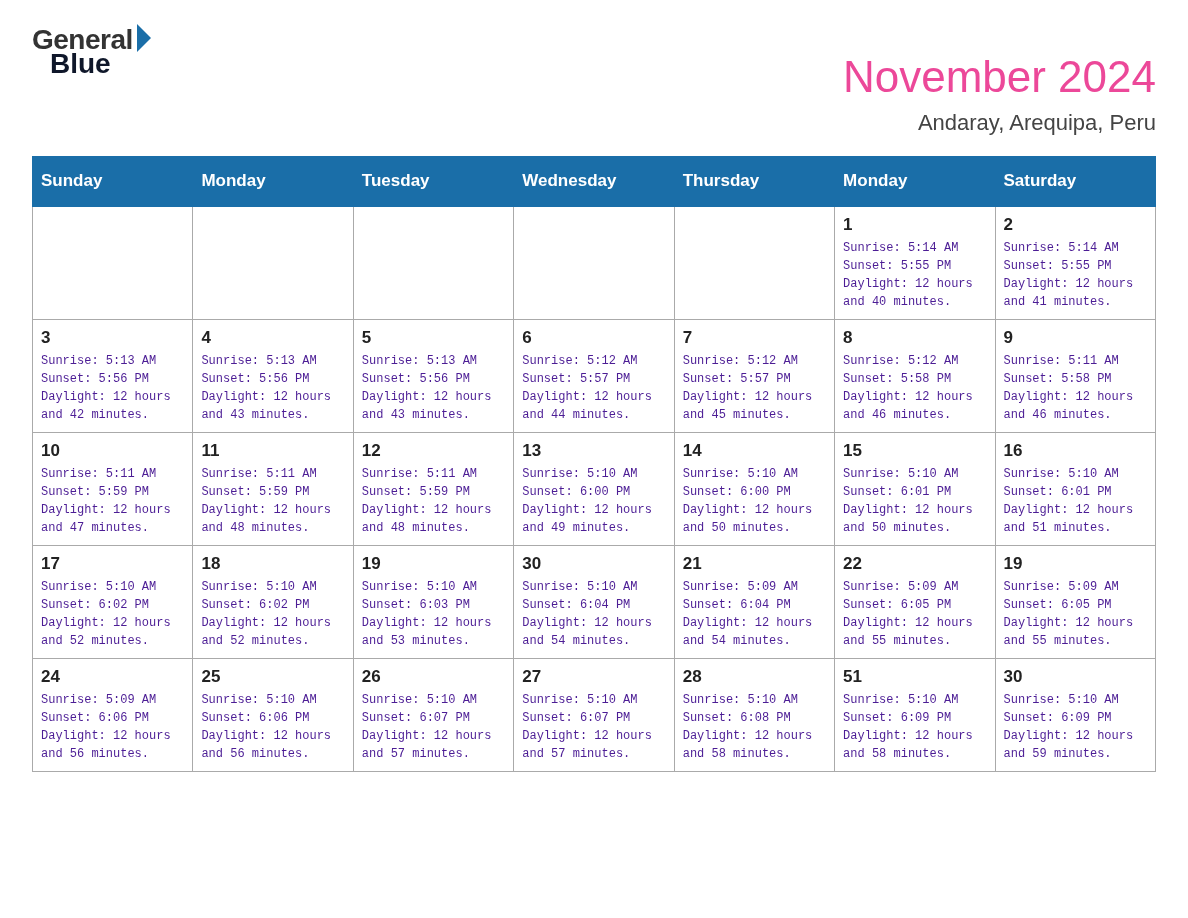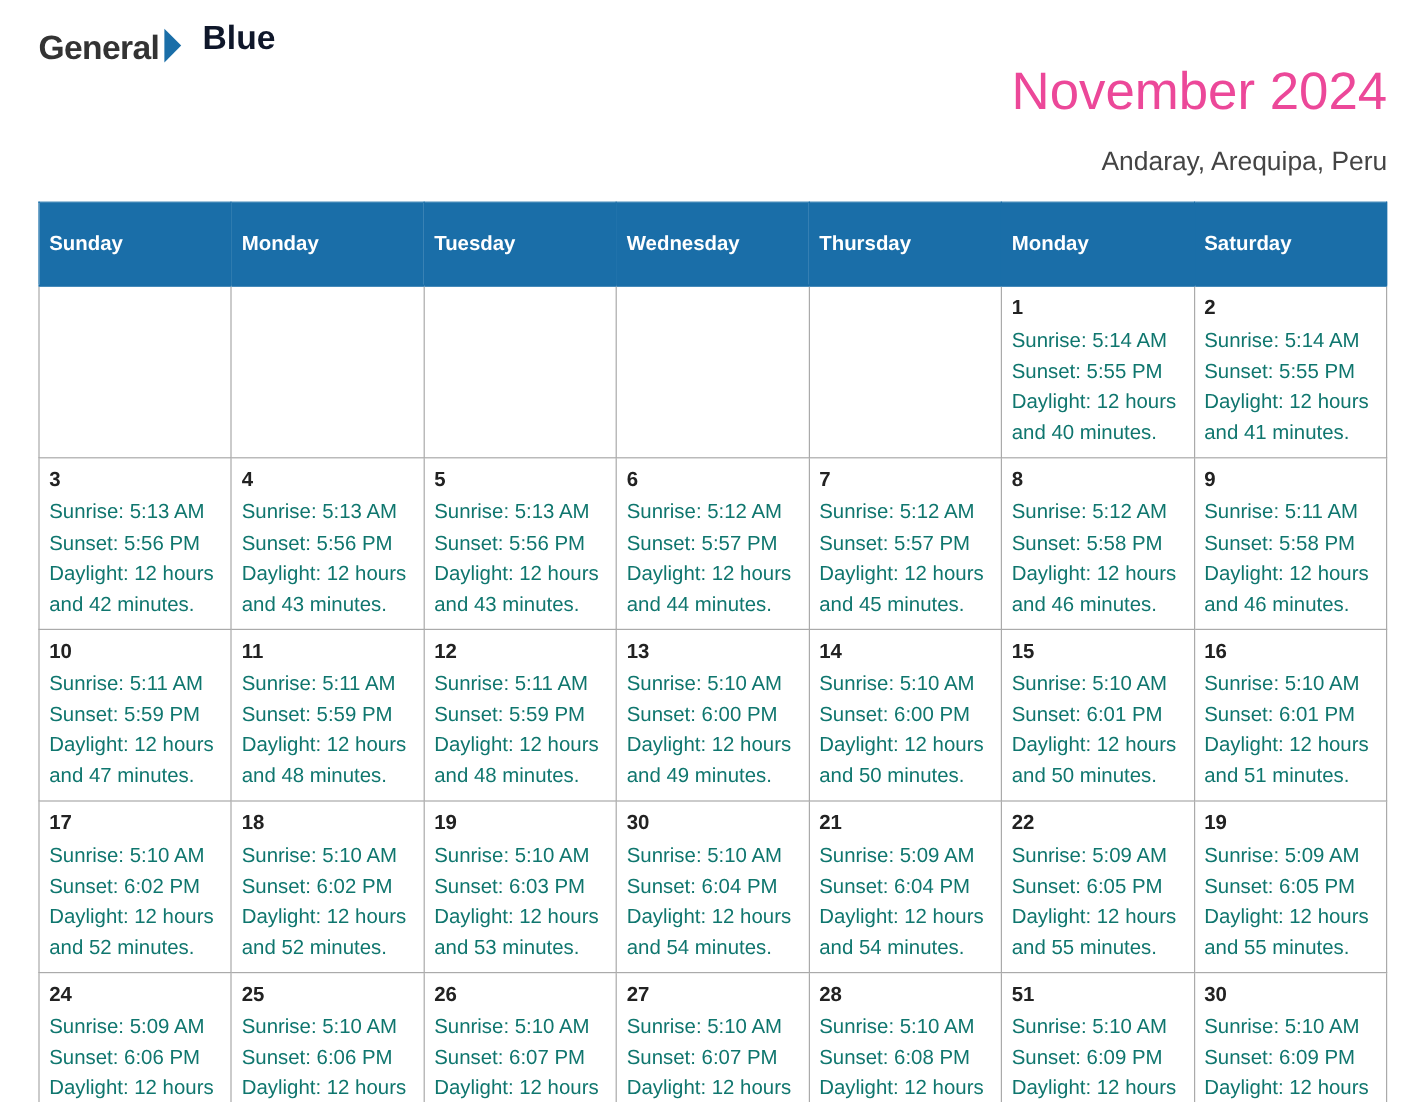--- a/index.html
+++ b/index.html
@@ -11,21 +11,21 @@
       min-height: 918px;
     }
     .header {
       display: flex;
       justify-content: space-between;
       align-items: flex-start;
       margin-bottom: 20px;
     }
     .logo {
       display: flex;
-      flex-direction: row;
+      flex-direction: column;
       align-items: flex-start;
     }
     .logo-top {
       display: flex;
       align-items: center;
     }
     .logo-general {
       font-size: 28px;
       font-weight: bold;
       color: #333;
@@ -52,31 +52,31 @@
     }
     .month-title {
       font-size: 44px;
       font-weight: normal;
       color: #ec4899;
       margin-top: 28px;
     }
     .location {
       font-size: 22px;
       color: #444;
-      margin-top: 20px;
+      margin-top: 8px;
     }
     .calendar {
       width: 100%;
       border-collapse: collapse;
       border: 1px solid #999;
     }
     .calendar thead tr th {
       background-color: #1a6ea8;
       color: #fff;
-      padding: 24px 8px;
+      padding: 14px 8px;
       font-size: 17px;
       font-weight: bold;
       text-align: left;
       border: 1px solid #1a6ea8;
     }
     .calendar tbody tr td {
       vertical-align: top;
       padding: 8px 8px;
       border: 1px solid #aaa;
       width: 14.28%;
@@ -89,23 +89,24 @@
     .calendar tbody tr td:first-child {
       border-left: 1px solid #aaa;
     }
     .day-number {
       font-size: 17px;
       font-weight: bold;
       color: #222;
       margin-bottom: 4px;
     }
     .day-info {
-      font-size: 17px;
-      color: #0f766e;
+      font-size: 12px;
+      color: #4c1d95;
       line-height: 1.5;
+      font-family: Liberation Mono, monospace;
     }
     .empty-cell {
       background: #f9f9f9;
     }
     .week-row td {
       border-top: 2px solid #1a6ea8;
     }
   </style>
 </head>
 <body>

